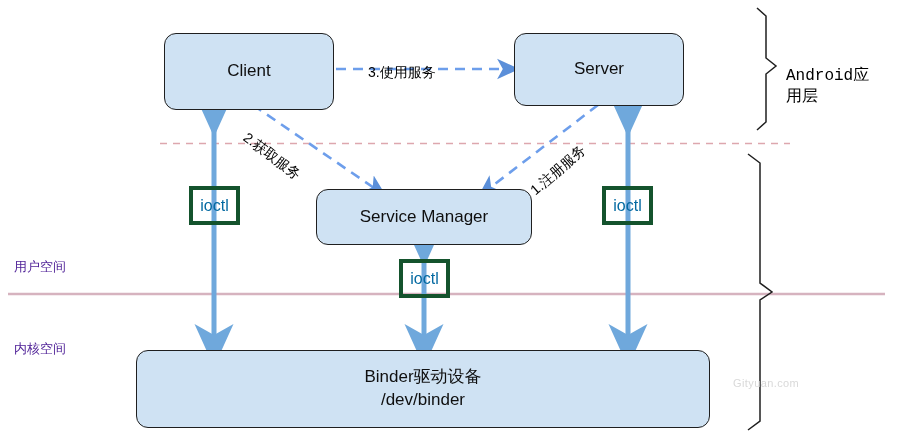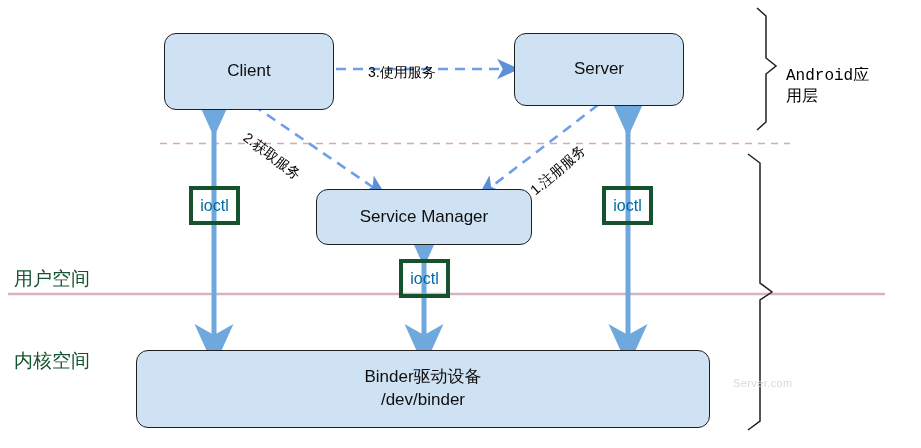--- a/index.html
+++ b/index.html
@@ -47,22 +47,22 @@
     border: 4px solid #14532d;
     display: flex;
     align-items: center;
     justify-content: center;
     color: #0369a1;
     font-size: 16px;
     z-index: 4;
   }
   .side-label {
     position: absolute;
-    color: #14532d;
-    font-size: 19px;
+    color: #4c1d95;
+    font-size: 13px;
     white-space: pre-line;
     line-height: 1.35;
     z-index: 5;
   }
   .edge-label {
     position: absolute;
     color: #000000;
     font-size: 14px;
     white-space: nowrap;
     z-index: 5;
@@ -177,16 +177,16 @@
     <span>内核空间</span>
   </div>
 
   <div class="bracket-label" style="left:786px; top:44px;">
     <span>Android应
 用层</span>
   </div>
 
 
   <div class="watermark" style="left:733px; top:377px;">
-    <span>Server.com</span>
+    <span>Gityuan.com</span>
   </div>
 
 </div>
 
 </body></html>

